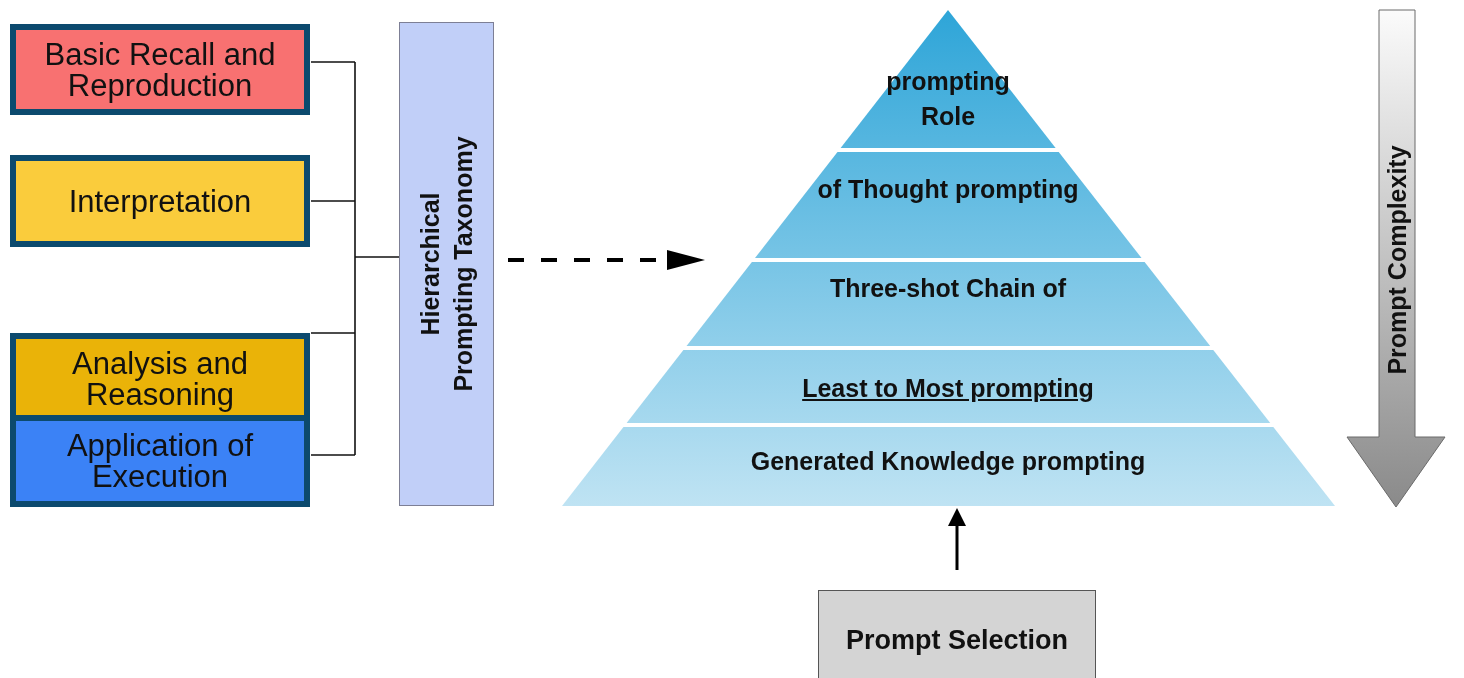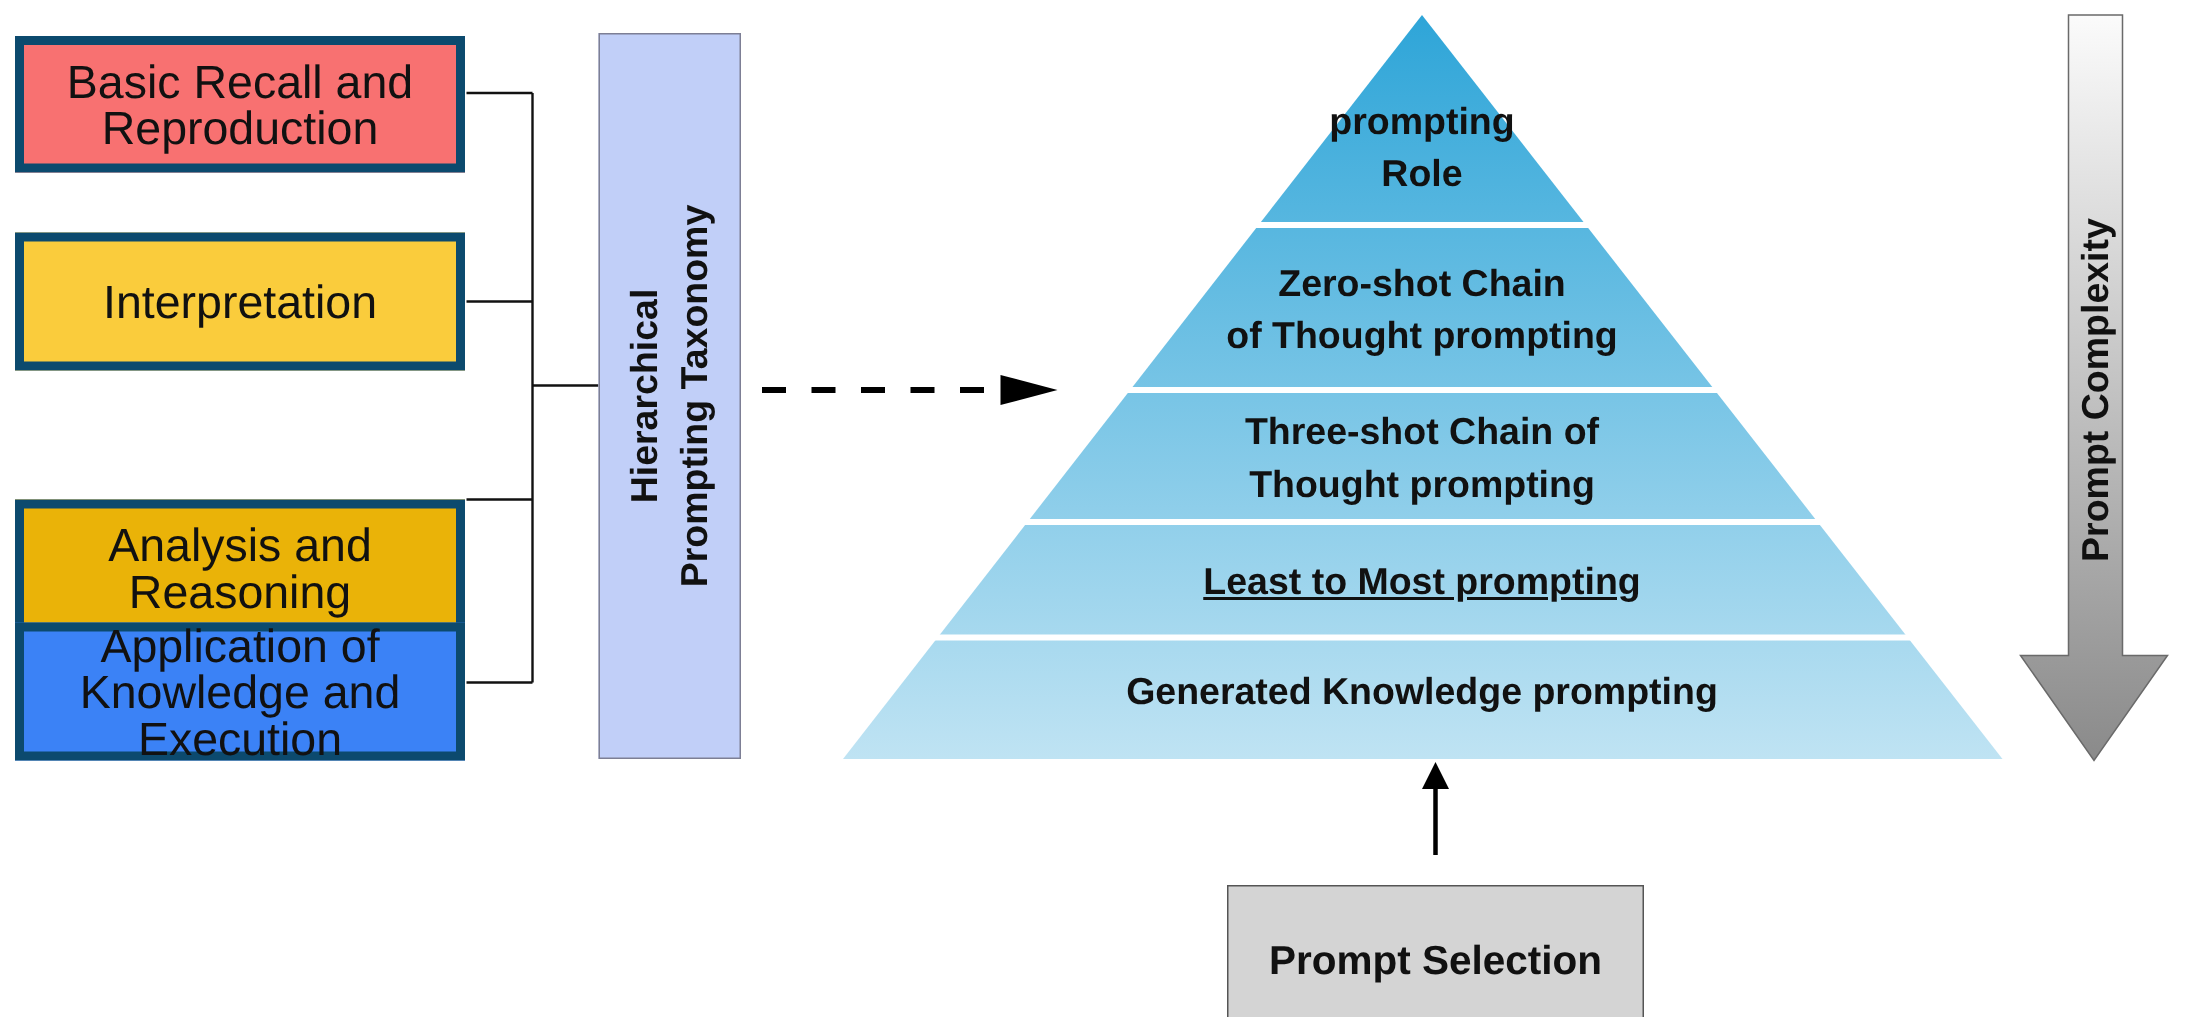--- a/index.html
+++ b/index.html
@@ -88,43 +88,40 @@
   </div>
 </div>
 <div id="box-2" class="cat-box" style="background: #eab308; margin-top: 48px;">
   <div>
     <span>Analysis and Reasoning</span>
   </div>
 </div>
 <div id="box-3" class="cat-box" style="background: #3b82f6;">
   <div>
     <span>Application of</span>
-    <span>Knowledge and</span>
     <span>Execution</span>
   </div>
 </div>
 
 <div id="taxonomy-box" style="background: rgb(193, 207, 248);">
   <div id="taxonomy-label">
     <div>Hierarchical</div>
     <div>Prompting Taxonomy</div>
   </div>
 </div>
 
 <div class="pyr-label" style="top:64px;">
   <div>prompting</div>
   <div>Role</div>
 </div>
 <div class="pyr-label" style="top:172px;">
-  <div>Zero-shot Chain</div>
   <div>of Thought prompting</div>
 </div>
 <div class="pyr-label" style="top:271px;">
   <div>Three-shot Chain of</div>
-  <div>Thought prompting</div>
 </div>
 <div class="pyr-label" style="top:371px;text-decoration:underline;">
   <div>Least to Most prompting</div>
 </div>
 <div class="pyr-label" style="top:444px;">
   <div>Generated Knowledge prompting</div>
 </div>
 
 <div id="complexity-label">Prompt Complexity</div>
 

